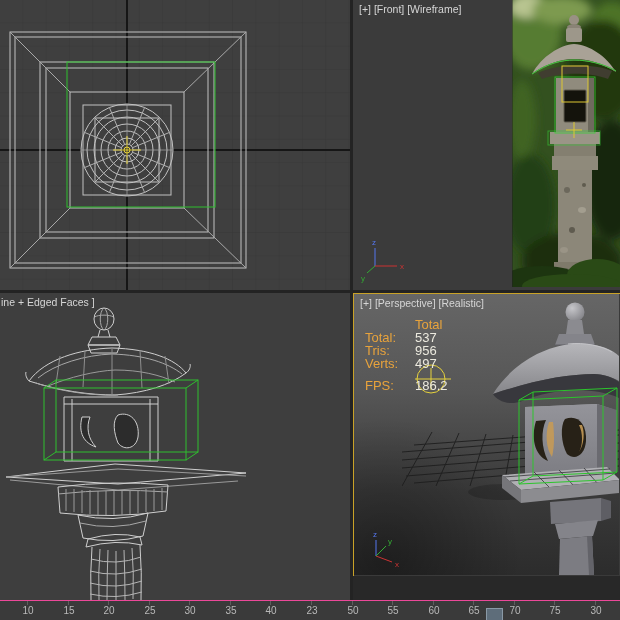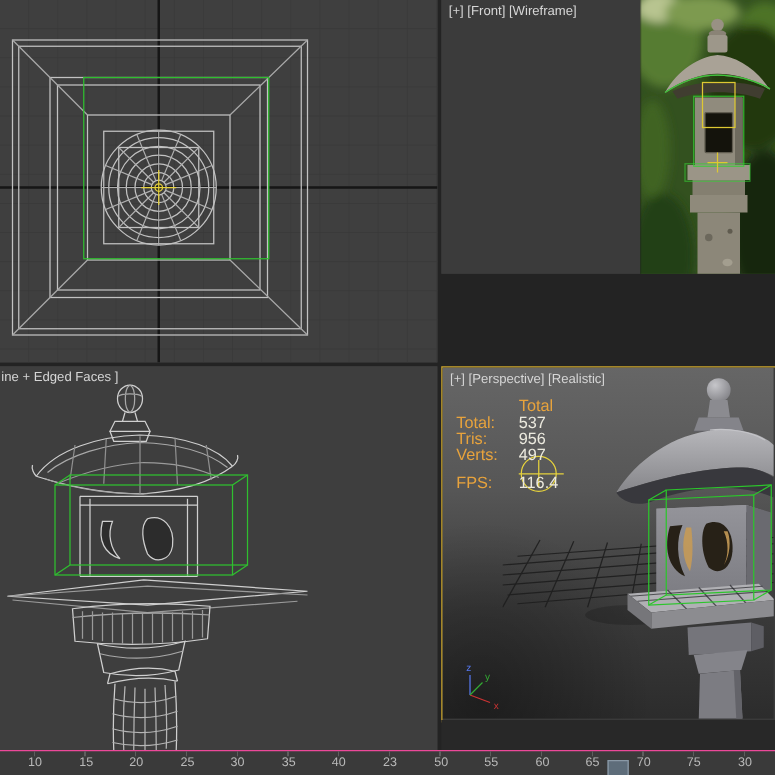--- a/index.html
+++ b/index.html
@@ -1,20 +1,20 @@
 <!DOCTYPE html>
 <html><head>
 <meta charset="utf-8">
 <style>
   html,body{margin:0;padding:0}
   body{width:620px;height:620px;background:#232323;font-family:"Liberation Sans",sans-serif;overflow:hidden}
   #stage{position:relative;width:620px;height:620px;background:#232323}
   .vp{position:absolute;overflow:hidden;background:#404040}
   #vp-top{left:0;top:0;width:350px;height:290px}
-  #vp-front{left:353px;top:0;width:267px;height:219px;background:#3a3a3a}
+  #vp-front{left:353px;top:0;width:267px;height:290px;background:#3a3a3a}
   #vp-ortho{left:0;top:293px;width:350px;height:307px}
   #vp-persp{left:353px;top:293px;width:267px;height:283px;border:1px solid #c9a227;background:#3a3a3a}
   #persp-filler{position:absolute;left:353px;top:576px;width:267px;height:24px;background:#282828}
   .vp-label{position:absolute;top:3px;left:6px;z-index:4;font-size:10.5px;color:#d6d6d6;white-space:pre;cursor:default}
   #vp-ortho .vp-label{left:1px}
   svg{display:block}
   .stats{position:absolute;left:11px;top:24px;z-index:4;font-size:13px;line-height:13px}
   .srow{display:flex}
   .srow.gap{margin-top:9px}
   .slabel{width:50px;color:#e8a33c}
@@ -199,21 +199,21 @@
       <div class="srow">
           <span class="slabel">Tris:</span>
           <span class="sval">956</span>
         </div>
       <div class="srow">
           <span class="slabel">Verts:</span>
           <span class="sval">497</span>
         </div>
       <div class="srow gap">
           <span class="slabel">FPS:</span>
-          <span class="sval">116.4</span>
+          <span class="sval">186.2</span>
         </div>
     </div>
     <svg width="265" height="281" viewBox="0 0 265 281">
       <defs>
         <linearGradient id="bgG" x1="0" y1="0" x2="0" y2="1">
           <stop offset="0" stop-color="#666666"></stop>
             <stop offset="0.35" stop-color="#565656"></stop>
           <stop offset="0.7" stop-color="#3a3a3a"></stop>
             <stop offset="1" stop-color="#2c2c2c"></stop>
         </linearGradient>

